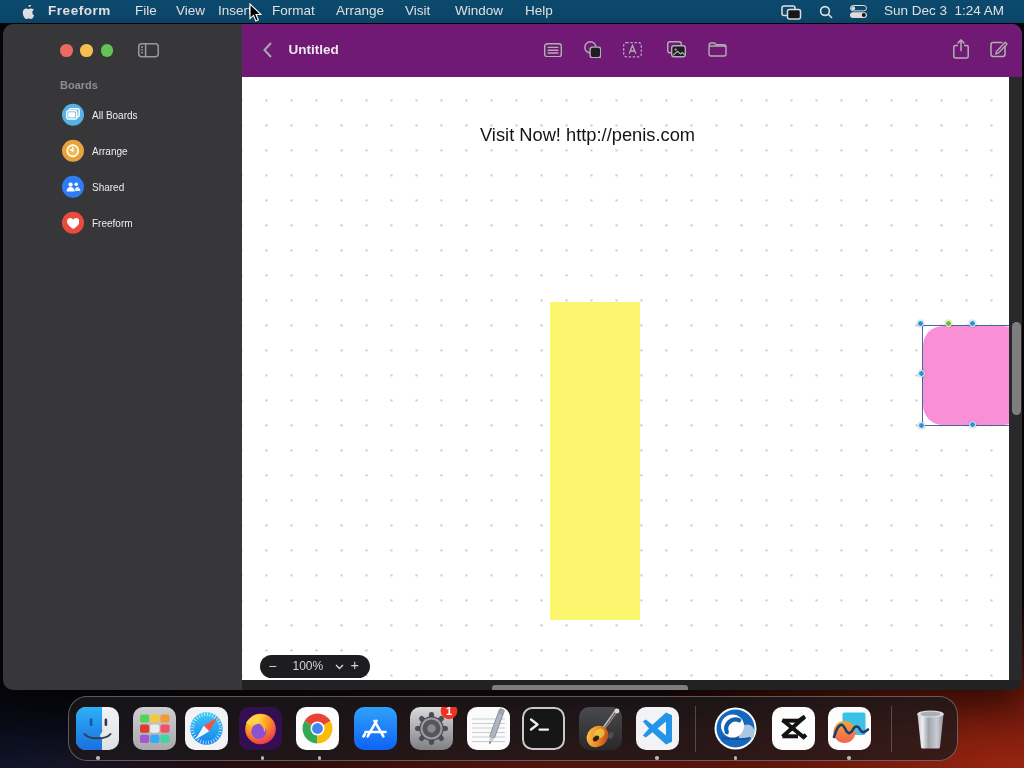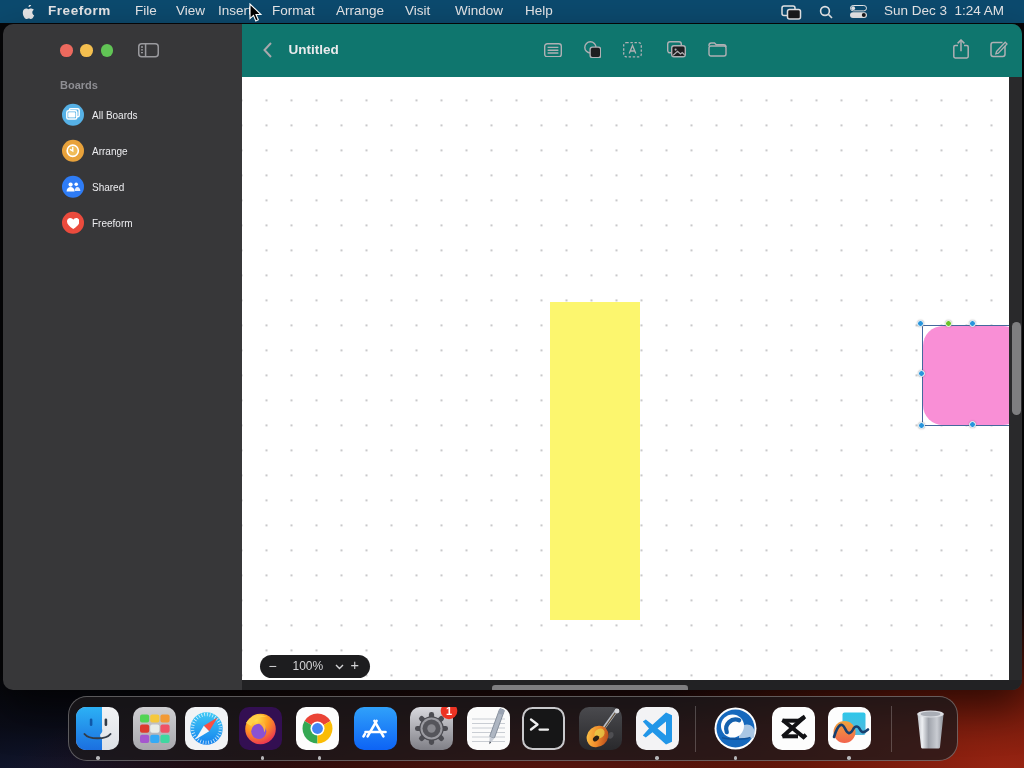--- a/index.html
+++ b/index.html
@@ -12,21 +12,21 @@
       radial-gradient(420px 160px at 3% 104%, #141c3a 0%, rgba(14,18,40,.5) 45%, rgba(8,10,22,0) 80%),
       #060608;
   }
   .abs { position:absolute; }
   
   #menubar { position:absolute; left:0; top:0; width:1024px; height:23px; background:#0c4a6e; color:#e6e6e8; font-size:13.5px; }
   #menubar span { position:absolute; top:3px; white-space:nowrap; }
   
   #win { position:absolute; left:3px; top:24.3px; width:1018.5px; height:666.2px; border-radius:10px; overflow:hidden; background:#373739; box-shadow:0 18px 40px rgba(0,0,0,.55); }
   #sidebar { position:absolute; left:0; top:0; width:238.5px; height:666.2px; background:#373739;margin-left:41px; }
-  #toolbar { position:absolute; left:238.5px; top:0; width:780px; height:52.7px; background:#0f766e; }
+  #toolbar { position:absolute; left:238.5px; top:0; width:780px; height:52.7px; background:#701a75; }
   #canvas { position:absolute; left:238.5px; top:52.7px; width:767px; height:603.5px; background:#ffffff; overflow:hidden; }
   #gutter { position:absolute; left:1005.5px; top:52.7px; width:13px; height:603.5px; background:#29292b; }
   #bottomstrip { position:absolute; left:238.5px; top:656.2px; width:780px; height:10px; background:#222224; }
   .srow { position:absolute; height:36px; width:238.5px; }
   .srow .lbl { position:absolute; left:48px; top:50%; transform:translateY(-50%); color:#ededf0; font-size:10px; }
   .srow .cnt { position:absolute; right:21px; top:50%; transform:translateY(-50%); color:#95959a; font-size:13px; }
   .circ { position:absolute; left:17.5px; top:50%; transform:translateY(-50%); width:22.5px; height:22.5px; border-radius:50%; }
 </style>
 </head>
 <body>
@@ -194,20 +194,21 @@
   <div id="canvas">
     <svg class="abs" style="left:0;top:0" width="767" height="605">
         <defs>
           <pattern id="dots" width="25" height="25" x="12.5" y="11.4" patternUnits="userSpaceOnUse">
             <circle cx="12" cy="12" r="1.1" fill="#bbbbbd"></circle>
           </pattern>
         </defs>
         <rect width="767" height="605" fill="url(#dots)"></rect>
       </svg>
 
+    <div class="abs" style="left:238.5px;top:47.5px;width:214px;text-align:center;color:#141416;font-size:18.3px;white-space:nowrap;">Visit Now! http://penis.com</div>
 
     <div class="abs" style="left:308.5px;top:225px;width:90px;height:318px;background:#fcf66e;"></div>
 
     <div class="abs" style="left:681.5px;top:249.5px;width:100px;height:98.5px;border-radius:20px;background:#f98fd6;"></div>
 
     <div class="abs" style="left:680.5px;top:248.2px;width:120px;height:101.2px;border:1px solid #44699d;"></div>
 
     <div class="abs" style="left:675.7px;top:243.5px;width:7px;height:7px;border-radius:50%;background:#2795dc;border:1.2px solid #fff;box-shadow:0 0 1.5px rgba(0,0,0,.35);"></div>
 
     <div class="abs" style="left:703.3px;top:243.5px;width:7px;height:7px;border-radius:50%;background:#69c327;border:1.2px solid #fff;box-shadow:0 0 1.5px rgba(0,0,0,.35);"></div>

